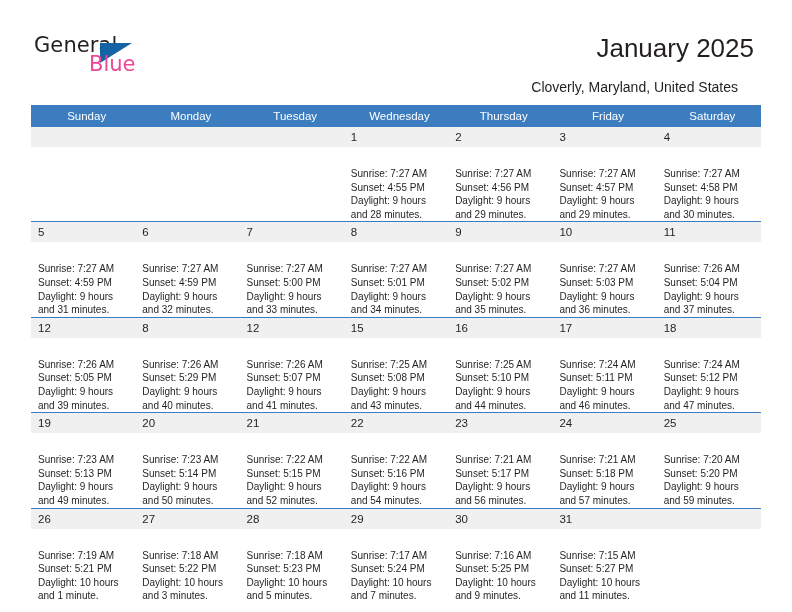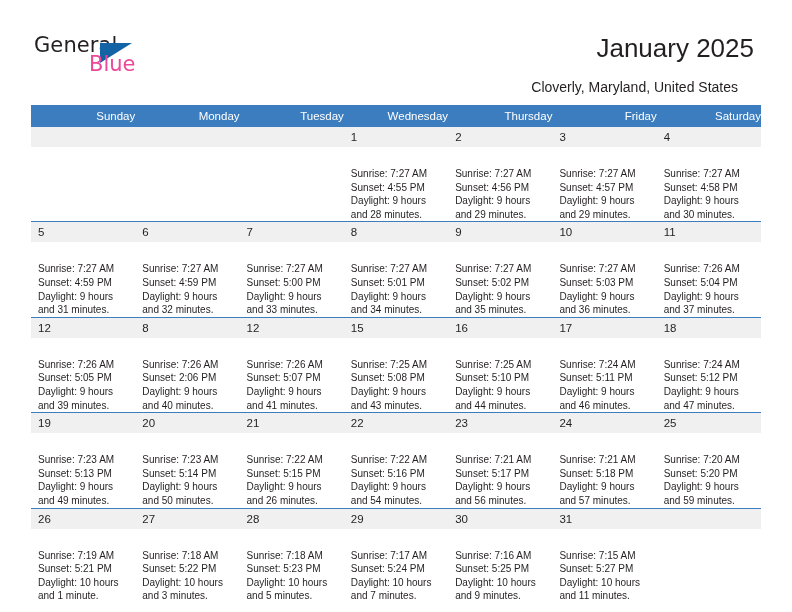--- a/index.html
+++ b/index.html
@@ -86,21 +86,21 @@
     top: 105px;
     width: 730px;
     border-collapse: collapse;
     table-layout: fixed;
   }
   .cal th {
     background: #3b7dbf;
     color: #ffffff;
     font-size: 11.5px;
     font-weight: normal;
-    text-align: right;
+    text-align: center;
     padding: 5px 0 5px 7px;
     height: 19px;
     box-sizing: border-box;
     border: none;
   }
   .cal td {
     vertical-align: top;
     padding: 0;
     border: none;
     border-top: 1px solid #3b7dbf;
@@ -277,21 +277,21 @@
               <div>Sunrise: 7:26 AM</div>
               <div>Sunset: 5:05 PM</div>
               <div>Daylight: 9 hours</div>
               <div>and 39 minutes.</div>
             </div>
           </td>
           <td>
             <div class="daynum">8</div>
             <div class="info">
               <div>Sunrise: 7:26 AM</div>
-              <div>Sunset: 2:06 PM</div>
+              <div>Sunset: 5:29 PM</div>
               <div>Daylight: 9 hours</div>
               <div>and 40 minutes.</div>
             </div>
           </td>
           <td>
             <div class="daynum">12</div>
             <div class="info">
               <div>Sunrise: 7:26 AM</div>
               <div>Sunset: 5:07 PM</div>
               <div>Daylight: 9 hours</div>
@@ -353,21 +353,21 @@
               <div>Daylight: 9 hours</div>
               <div>and 50 minutes.</div>
             </div>
           </td>
           <td>
             <div class="daynum">21</div>
             <div class="info">
               <div>Sunrise: 7:22 AM</div>
               <div>Sunset: 5:15 PM</div>
               <div>Daylight: 9 hours</div>
-              <div>and 26 minutes.</div>
+              <div>and 52 minutes.</div>
             </div>
           </td>
           <td>
             <div class="daynum">22</div>
             <div class="info">
               <div>Sunrise: 7:22 AM</div>
               <div>Sunset: 5:16 PM</div>
               <div>Daylight: 9 hours</div>
               <div>and 54 minutes.</div>
             </div>

